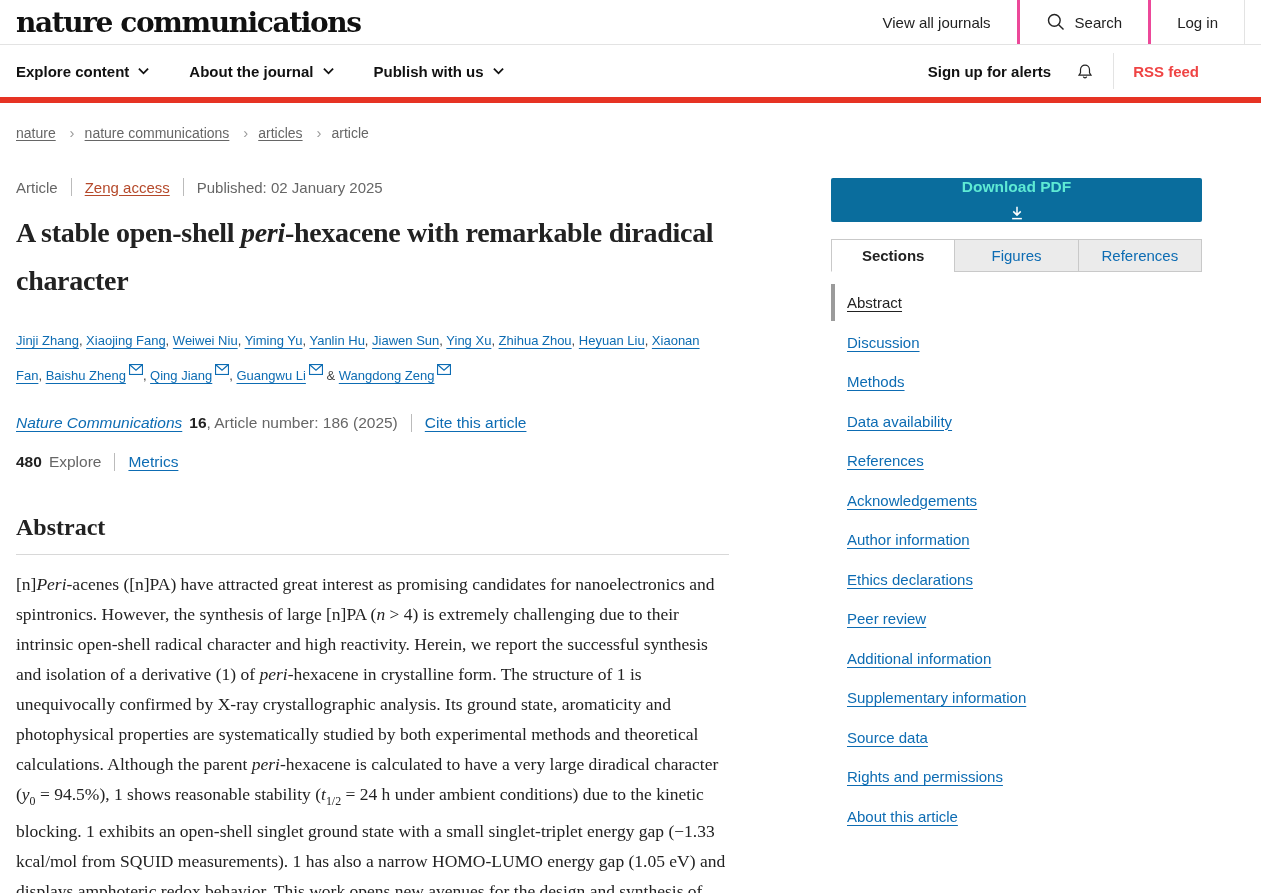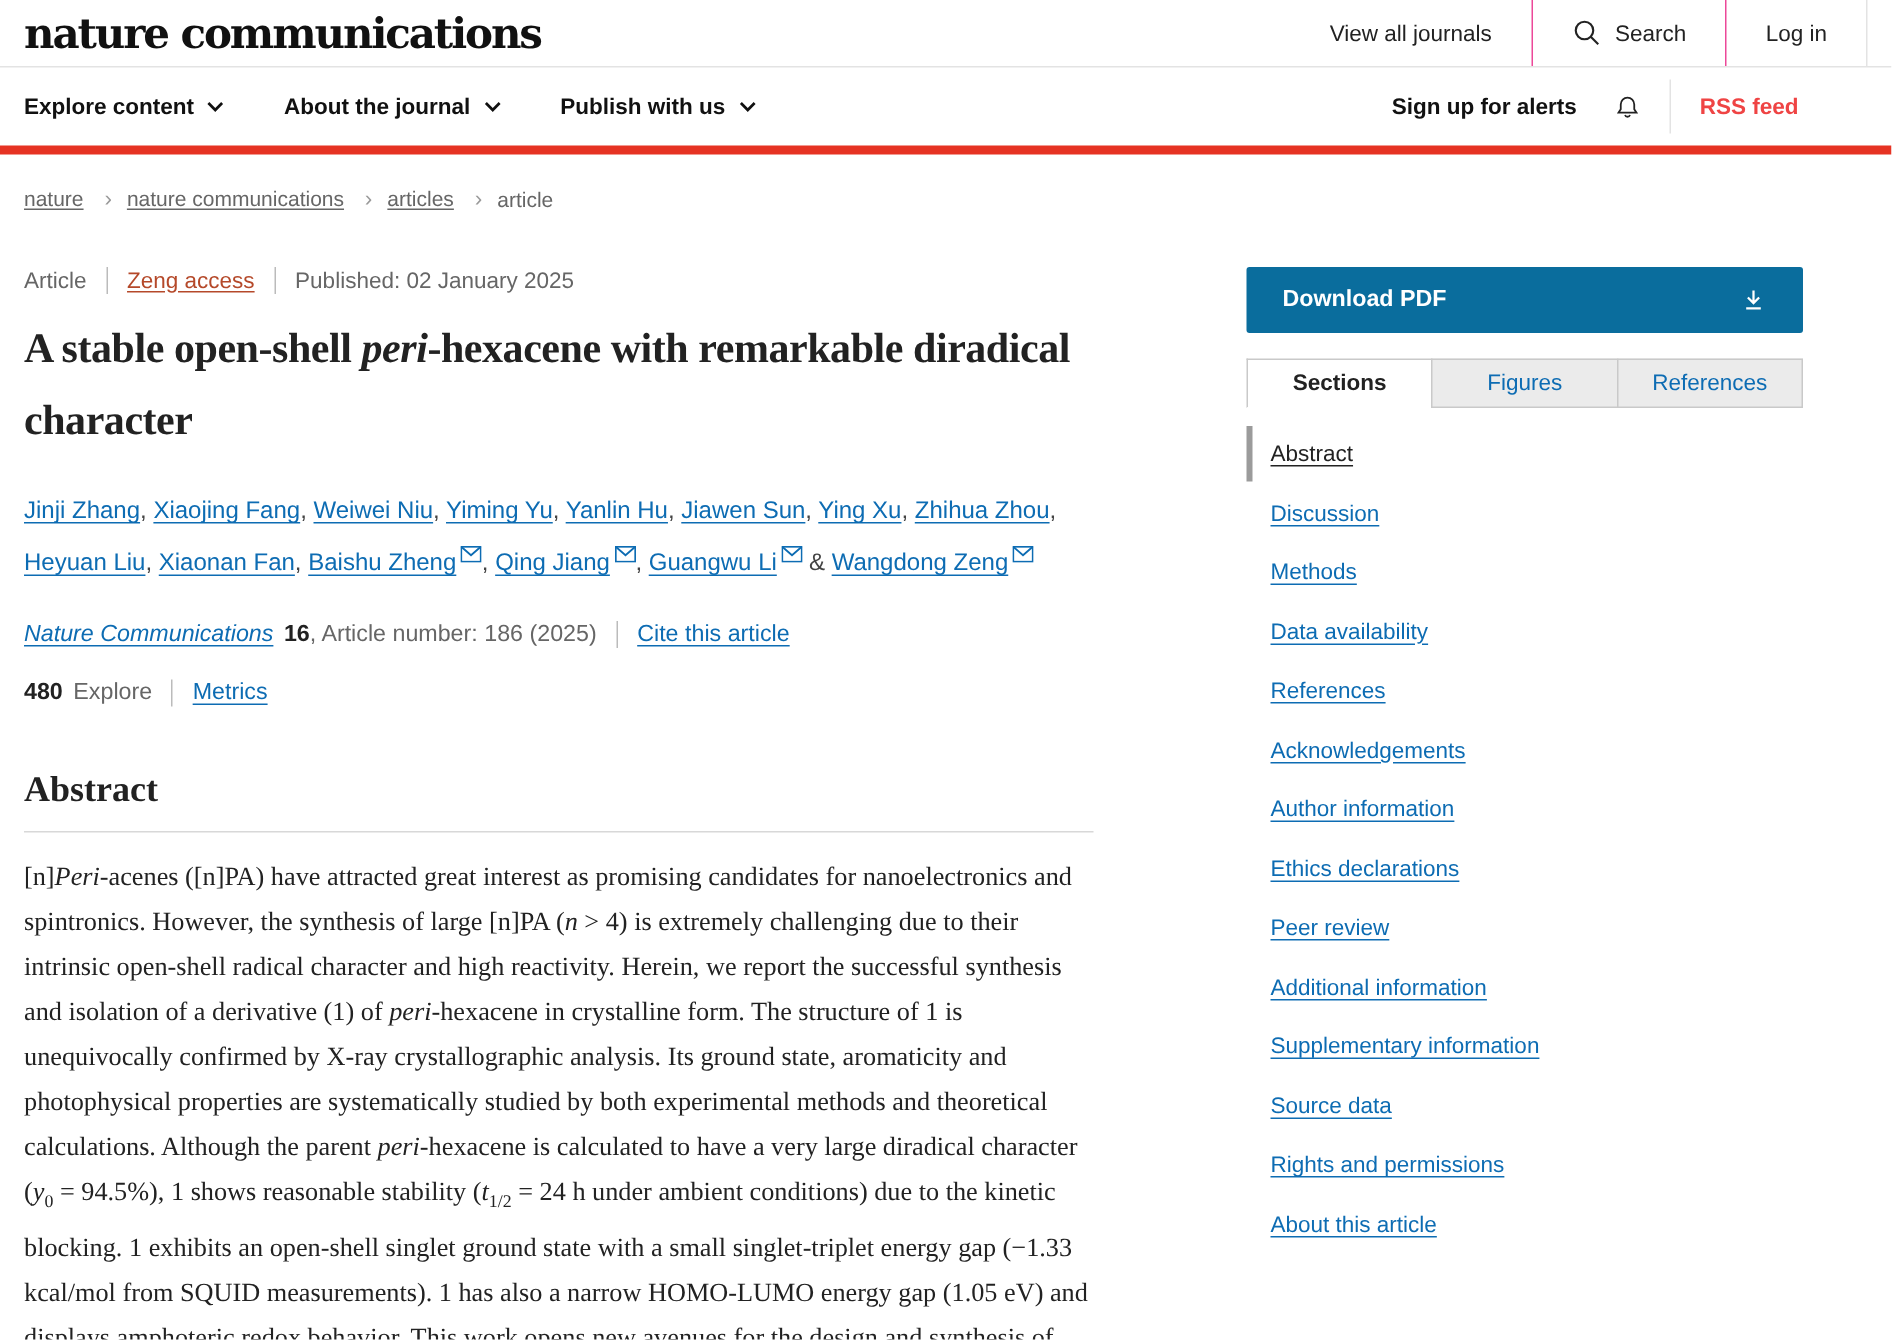--- a/index.html
+++ b/index.html
@@ -13,21 +13,21 @@
 
   
   .header-top { display: flex; align-items: stretch; height: 45px; border-bottom: 1px solid #e3e3e3; }
   .logo {
     display: flex; align-items: center; padding-left: 16px;
     font-family: "DejaVu Serif", serif; font-weight: 700;
     font-size: 28px; letter-spacing: -1.4px; color: #111;
   }
   .header-utils { margin-left: auto; display: flex; align-items: stretch; margin-right: 16px; }
   .util { display: flex; align-items: center; gap: 9px; padding: 0 26px; font-size: 15px; color: #222; text-decoration: none; }
-  .util + .util { border-left: 1px solid #ec4899; }
+  .util + .util { border-left: 3px solid #ec4899; }
   .util:last-child { border-right: 1px solid #e3e3e3; }
 
   
   .header-nav { display: flex; align-items: center; height: 52px; padding: 0 0 0 16px; }
   .nav-list { display: flex; gap: 40px; }
   .nav-item { display: flex; align-items: center; gap: 9px; font-size: 15px; font-weight: 700; color: #111; text-decoration: none; }
   .nav-right { margin-left: auto; display: flex; align-items: center; margin-right: 62px; }
   .alerts-link { display: flex; align-items: center; gap: 25px; font-size: 15px; font-weight: 700; color: #111; text-decoration: none; padding-right: 19px; }
   .nav-vsep { width: 1px; height: 36px; background: #e3e3e3; }
   .rss-link { font-size: 15px; font-weight: 700; color: #ef4444; text-decoration: none; padding-left: 19px; }
@@ -45,21 +45,21 @@
   
   .article-meta { display: flex; align-items: center; font-size: 15px; color: #666; }
   .meta-sep { width: 1px; height: 18px; background: #bbb; margin: 0 13px; }
   .open-access-link { color: #b5492a; text-decoration: underline; text-underline-offset: 2px; }
 
   h1.article-title {
     margin-top: 13px; font-family: "Liberation Serif", serif;
     font-weight: 700; font-size: 28px; line-height: 48px;
     letter-spacing: -0.3px; color: #222;
   }
-  .authors { margin-top: 21px; font-size: 16px; line-height: 30px; color: #444; }
+  .authors { margin-top: 21px; font-size: 13px; line-height: 30px; color: #444; }
   .authors a { color: #0d6cb3; text-decoration: underline; text-underline-offset: 3px; }
   .mail { margin-left: 3px; vertical-align: 5px; }
 
   .journal-line { margin-top: 23px; display: flex; align-items: center; font-size: 15.5px; color: #666; }
   .journal-line a { color: #0d6cb3; text-decoration: underline; text-underline-offset: 3px; }
   .journal-name { font-style: italic; }
   .journal-vol { font-weight: 700; color: #222; margin-left: 7px; }
   .metrics-line { margin-top: 21px; display: flex; align-items: center; font-size: 15.5px; color: #666; }
   .metrics-count { font-weight: 700; color: #222; margin-right: 7px; }
   .metrics-line a { color: #0d6cb3; text-decoration: underline; text-underline-offset: 3px; }
@@ -71,21 +71,21 @@
     font-size: 17.5px; line-height: 30px; color: #222;
   }
   .abstract-body sub { font-size: 68%; }
 
   
   .sidebar { width: 371px; }
   .download-btn {
     width: 100%; height: 44px; border: none; border-radius: 2px;
     display: flex; align-items: center; justify-content: space-between;
     padding: 0 24px; cursor: pointer;
-    color: #ffffff; font-family: "Liberation Sans", sans-serif; font-size: 15.5px; font-weight: 700;
+    color: #5eead4; font-family: "Liberation Sans", sans-serif; font-size: 15.5px; font-weight: 700; flex-direction: column;
   }
   .tabs { display: flex; margin-top: 17px; }
   .tab {
     flex: 1; height: 33px; display: flex; align-items: center; justify-content: center;
     background: #ebebeb; border: 1px solid #c9c9c9; color: #0d6cb3; font-size: 15px; cursor: pointer;
   }
   .tab + .tab { margin-left: -1px; }
   .tab.is-active { background: #fff; color: #222; font-weight: 700; border-bottom-color: #fff; }
 
   .section-list { list-style: none; margin-top: 22px; }

